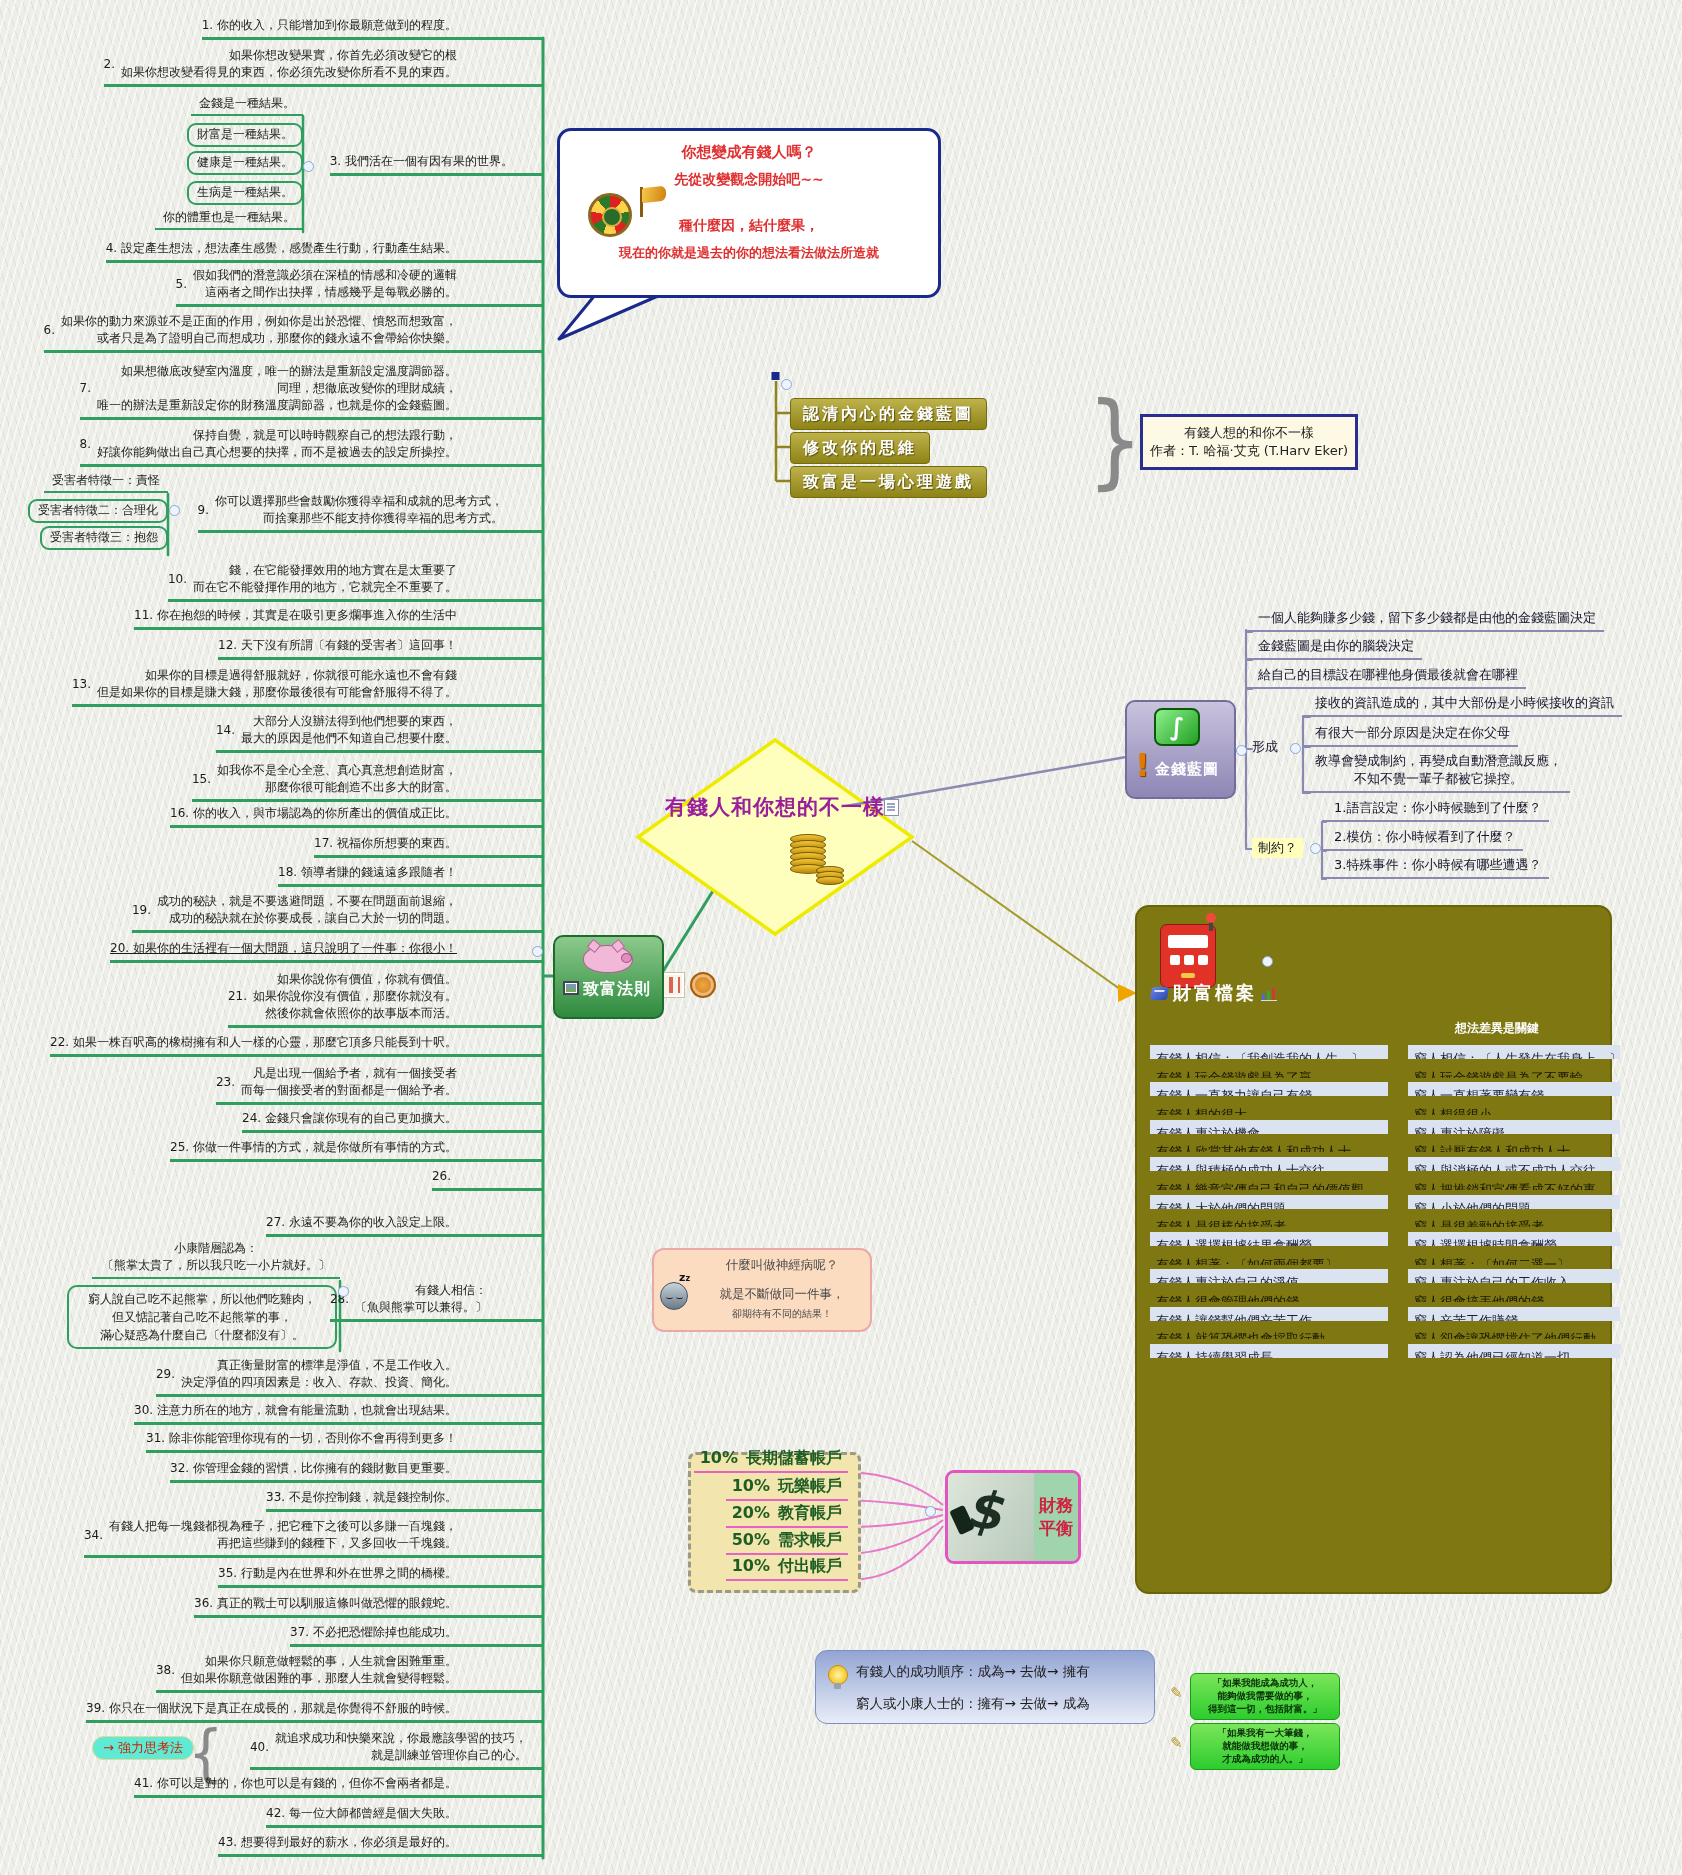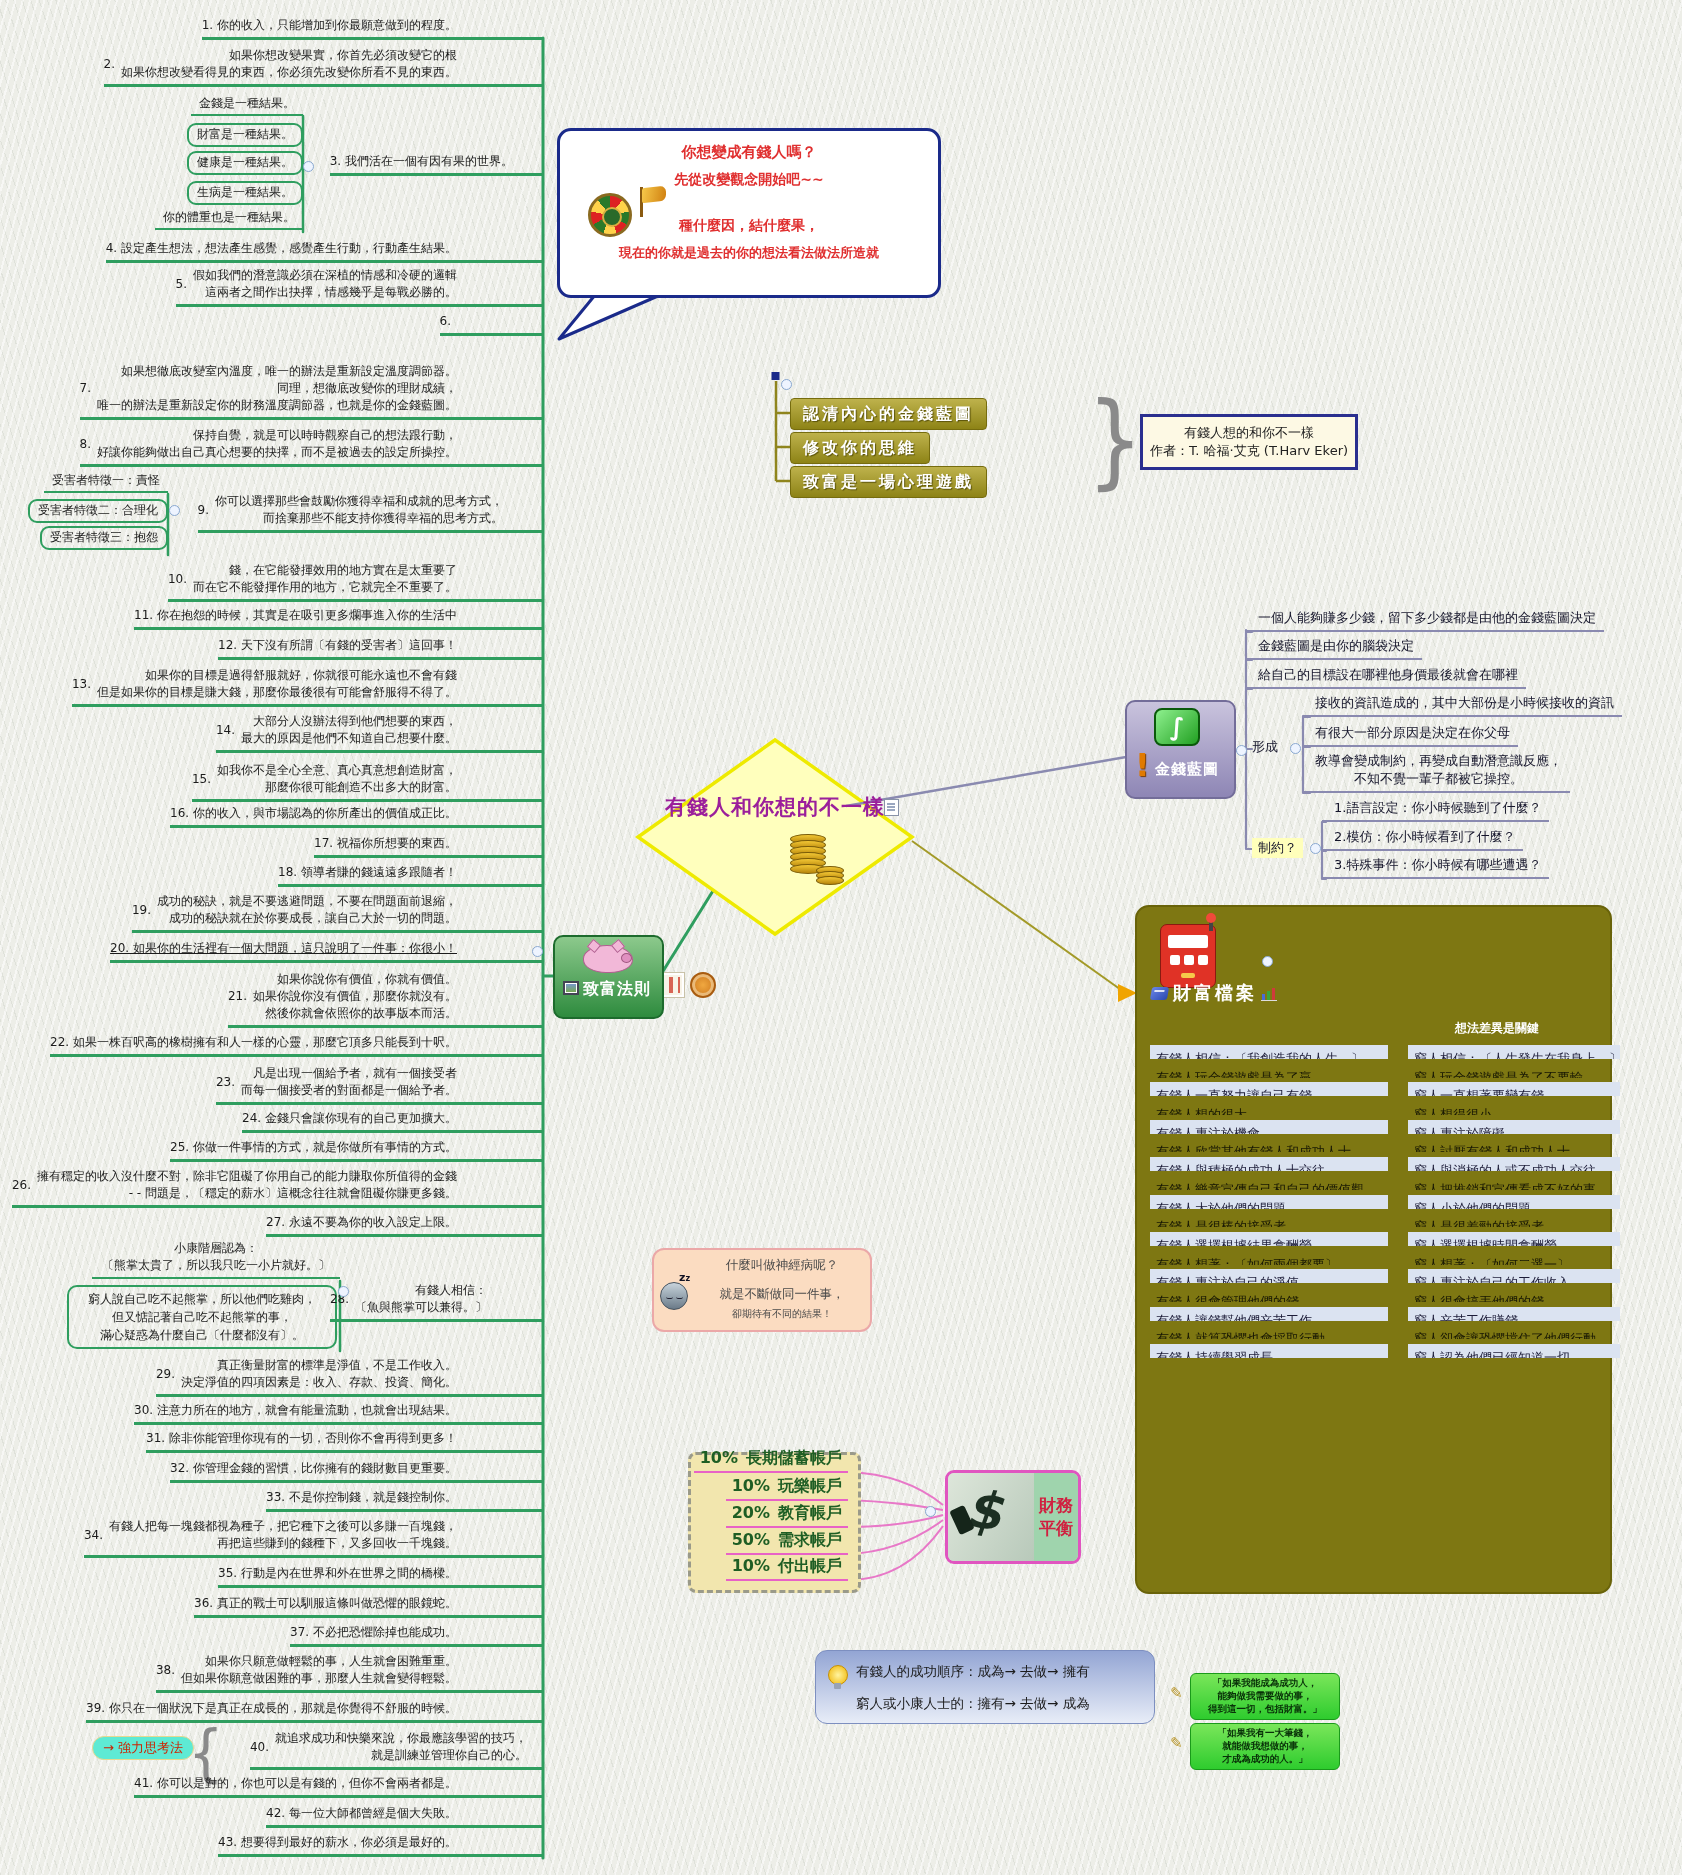--- a/index.html
+++ b/index.html
@@ -335,20 +335,24 @@
   </div>
 <div class="note" style="top: 267px; padding-right: 86px;">
     <span class="num">5.</span>
     <div>
       <div>假如我們的潛意識必須在深植的情感和冷硬的邏輯</div>
       <div>這兩者之間作出抉擇，情感幾乎是每戰必勝的。</div>
     </div>
   </div>
 <div class="note" style="top: 313px; padding-right: 86px;">
     <span class="num">6.</span>
+    <div>
+      <div>如果你的動力來源並不是正面的作用，例如你是出於恐懼、憤怒而想致富，</div>
+      <div>或者只是為了證明自己而想成功，那麼你的錢永遠不會帶給你快樂。</div>
+    </div>
   </div>
 <div class="note" style="top: 363px; padding-right: 86px;">
     <span class="num">7.</span>
     <div>
       <div>如果想徹底改變室內溫度，唯一的辦法是重新設定溫度調節器。</div>
       <div>同理，想徹底改變你的理財成績，</div>
       <div>唯一的辦法是重新設定你的財務溫度調節器，也就是你的金錢藍圖。</div>
     </div>
   </div>
 <div class="note" style="top: 427px; padding-right: 86px;">
@@ -455,24 +459,20 @@
       <div>24. 金錢只會讓你現有的自己更加擴大。</div>
     </div>
   </div>
 <div class="note" style="top: 1139px; padding-right: 86px;">
     <div>
       <div>25. 你做一件事情的方式，就是你做所有事情的方式。</div>
     </div>
   </div>
 <div class="note" style="top: 1168px; padding-right: 86px;">
     <span class="num">26.</span>
-    <div>
-      <div>擁有穩定的收入沒什麼不對，除非它阻礙了你用自己的能力賺取你所值得的金錢</div>
-      <div>- - 問題是，〔穩定的薪水〕這概念往往就會阻礙你賺更多錢。</div>
-    </div>
   </div>
 <div class="note" style="top: 1214px; padding-right: 86px;">
     <div>
       <div>27. 永遠不要為你的收入設定上限。</div>
     </div>
   </div>
 <div class="note" style="top: 1282px; padding-right: 56px;">
     <span class="num">28.</span>
     <div>
       <div>有錢人相信：</div>

